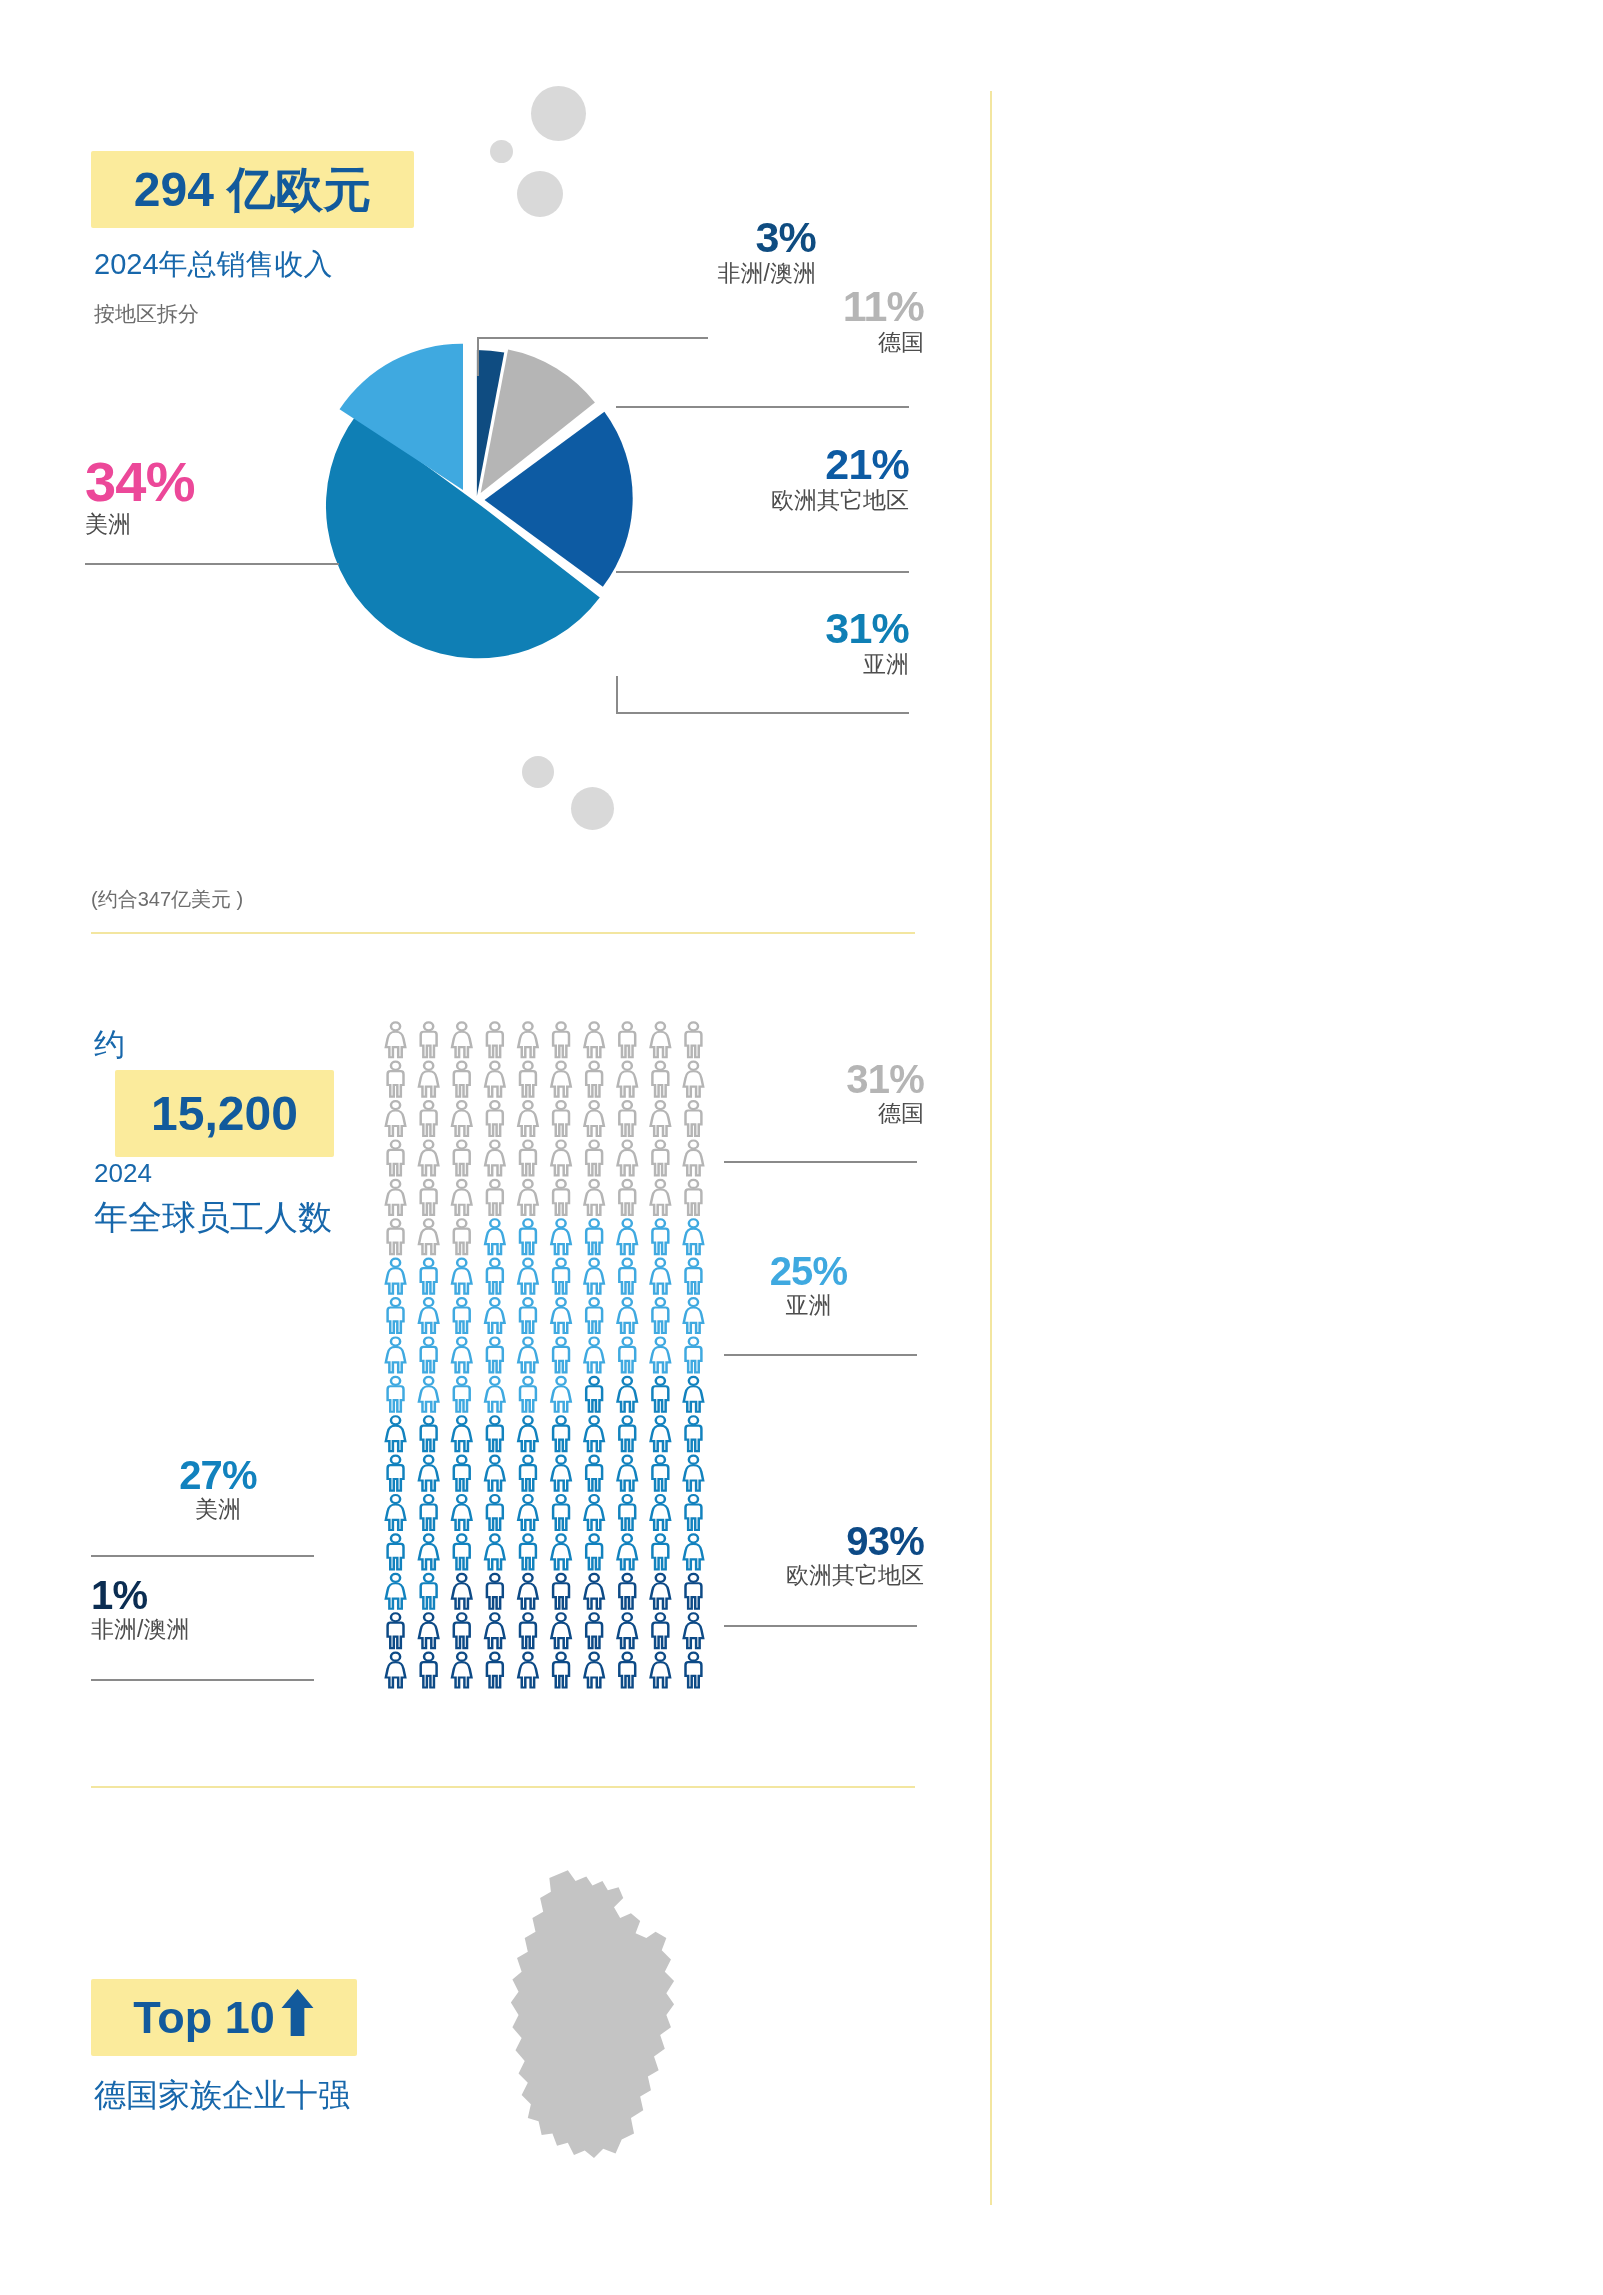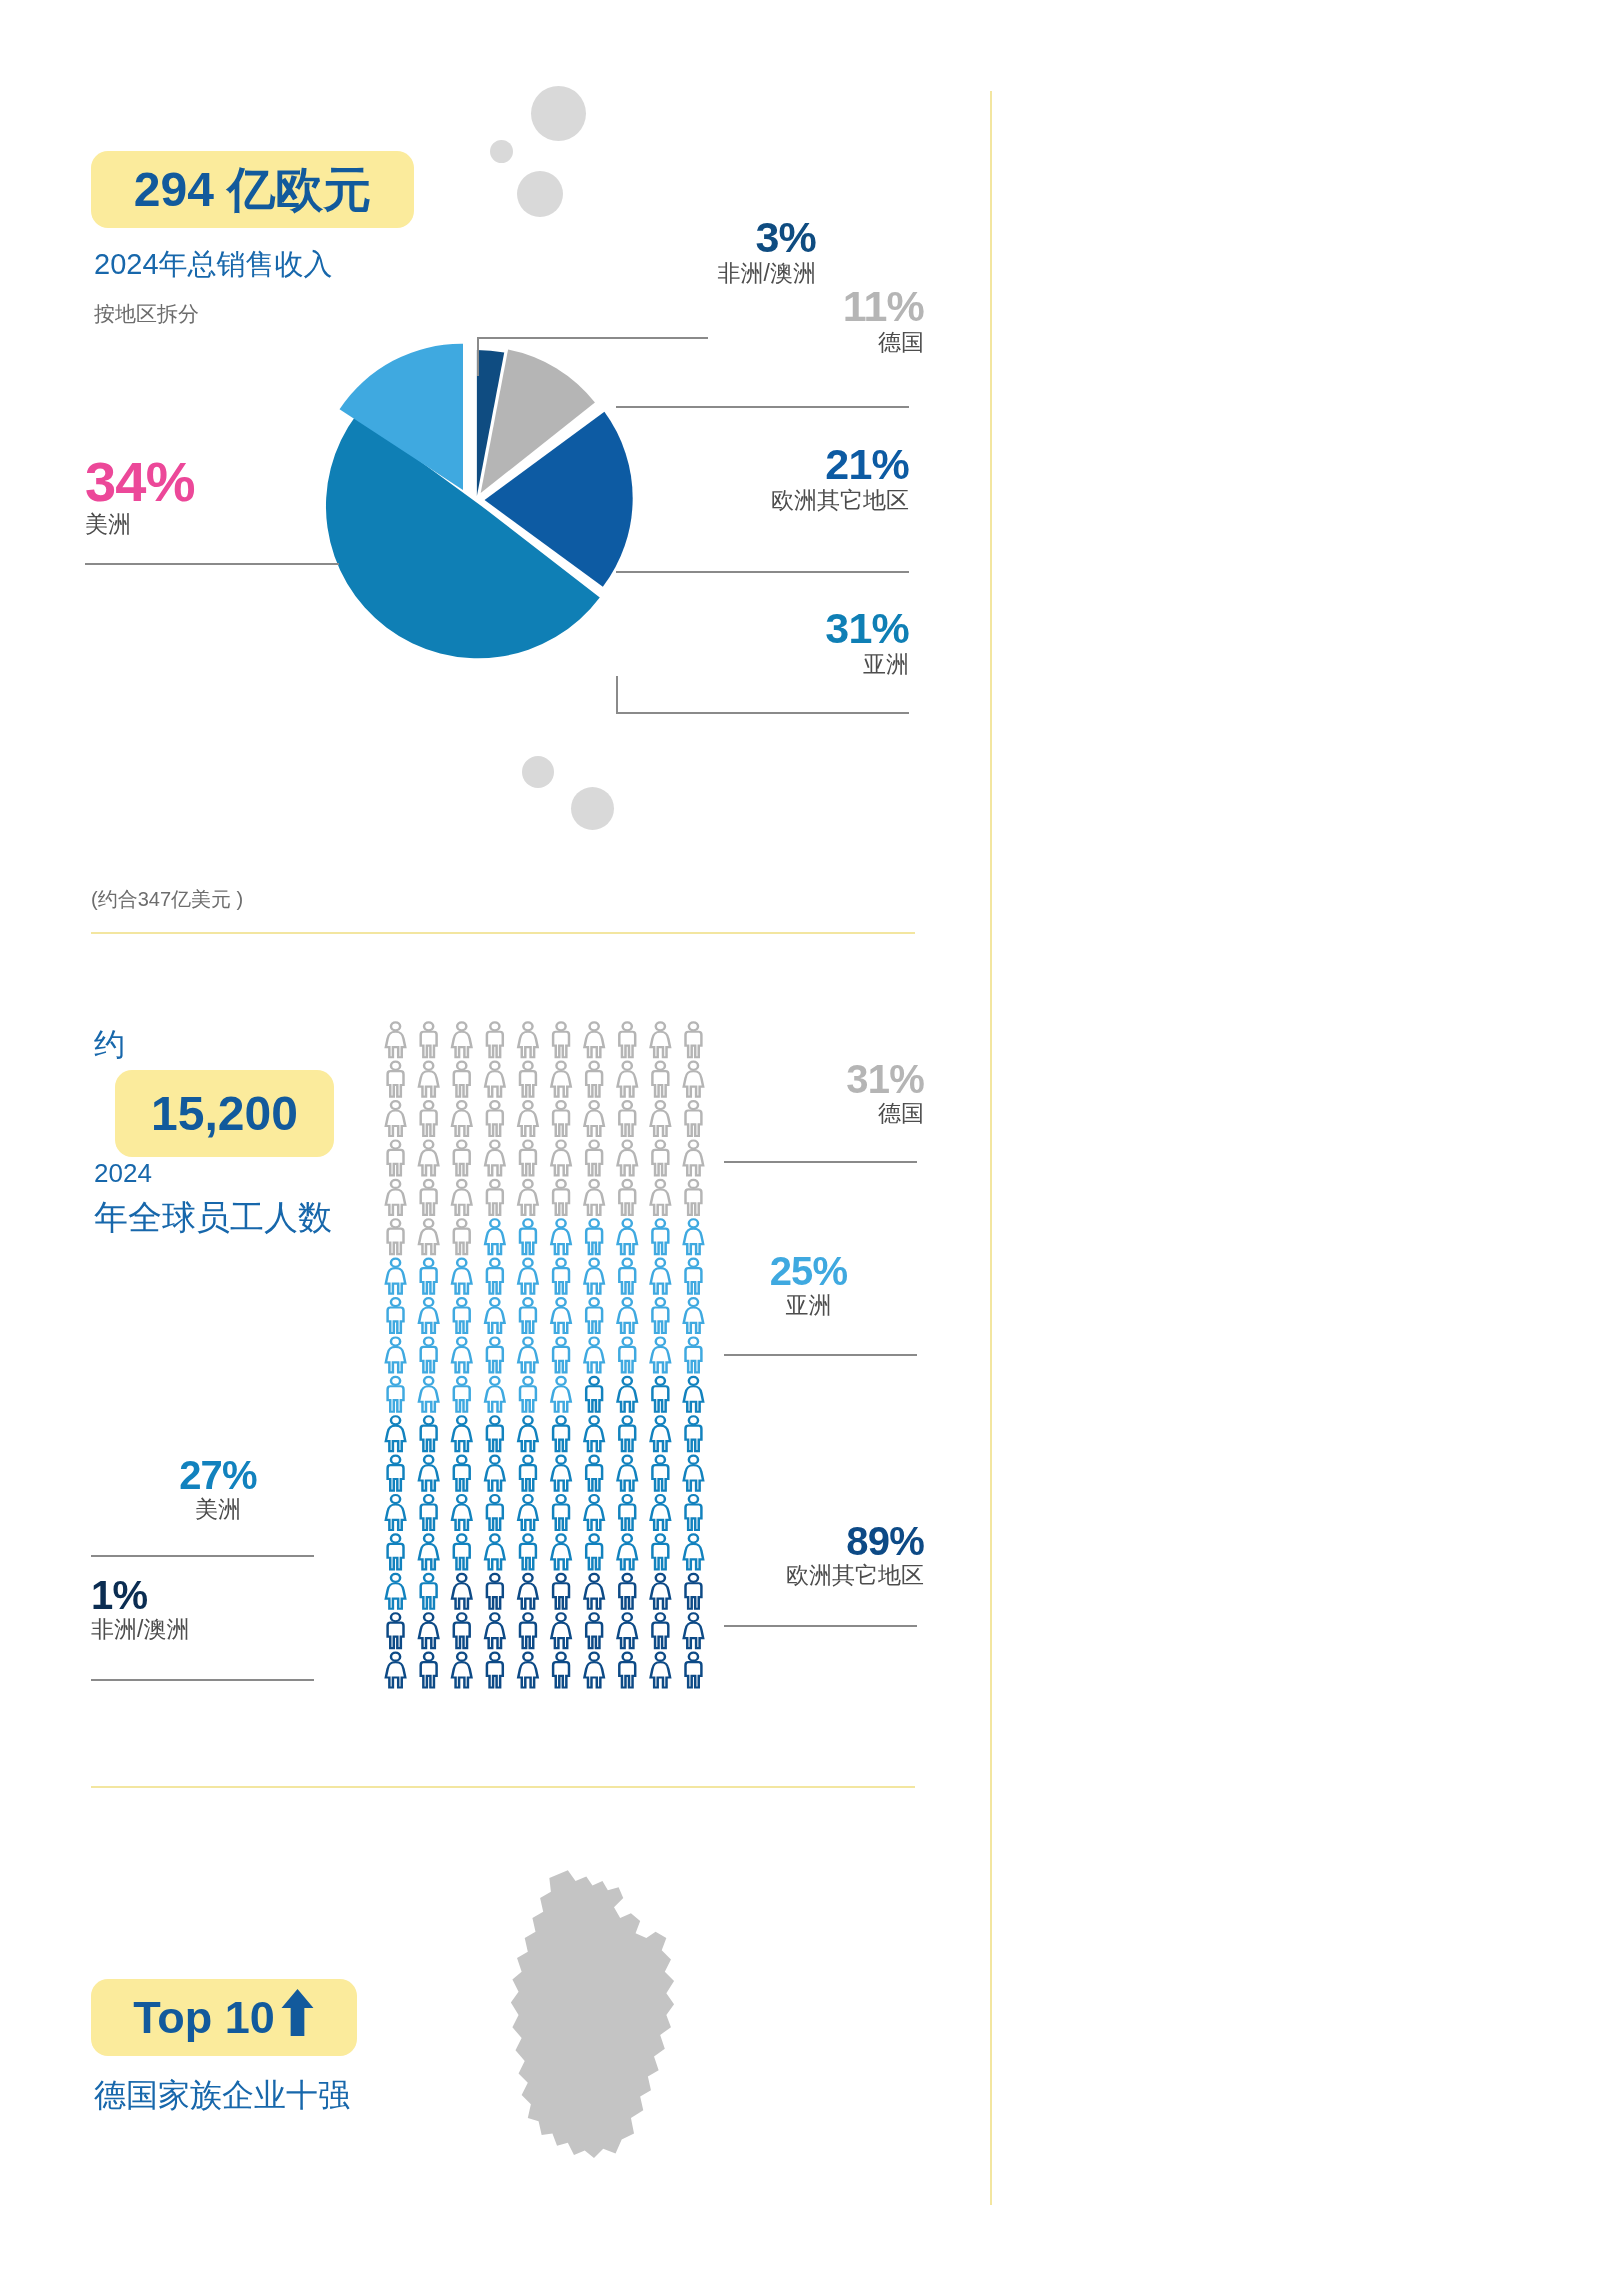--- a/index.html
+++ b/index.html
@@ -7,21 +7,21 @@
   body {
     width:1604px; height:2295px;
     font-family:"Liberation Sans","DejaVu Sans",sans-serif;
     position:relative; overflow:hidden;
     color:#4d4d4d;
   }
   .page { position:absolute; inset:0; }
 
   
   .yellow-pill{
-    background:#fbeb9c; border-radius:17px;
+    background:#fbeb9c; border-radius:2px;
     display:inline-flex; align-items:center; justify-content:center;
     color:#125a9c; font-weight:bold; white-space:nowrap;
   }
   .rule-y{ background:#f3e6a0; height:2.3px; }
   .vdiv{ position:absolute; width:2.3px; background:#f3e6a0; }
 
   .pct{ font-weight:bold; line-height:1; letter-spacing:-0.8px; }
   .pct-lbl{ font-size:23px; color:#4d4d4d; line-height:1.25; }
 
   
@@ -835,21 +835,21 @@
 
     <div id="emp-de">
       <div class="pct" style="font-size:40px;color:#b5b5b5;">31%</div>
       <div class="pct-lbl">德国</div>
     </div>
     <div id="emp-as">
       <div class="pct" style="font-size:40px;color:#3fa9e0;">25%</div>
       <div class="pct-lbl">亚洲</div>
     </div>
     <div id="emp-eu">
-      <div class="pct" style="font-size:40px;color:#0d4a86;">89%</div>
+      <div class="pct" style="font-size:40px;color:#0d4a86;">93%</div>
       <div class="pct-lbl">欧洲其它地区</div>
     </div>
     <div id="emp-am">
       <div class="pct" style="font-size:40px;color:#1282be;">27%</div>
       <div class="pct-lbl">美洲</div>
     </div>
     <div id="emp-af">
       <div class="pct" style="font-size:40px;color:#0b2d52;">1%</div>
       <div class="pct-lbl">非洲/澳洲</div>
     </div>

